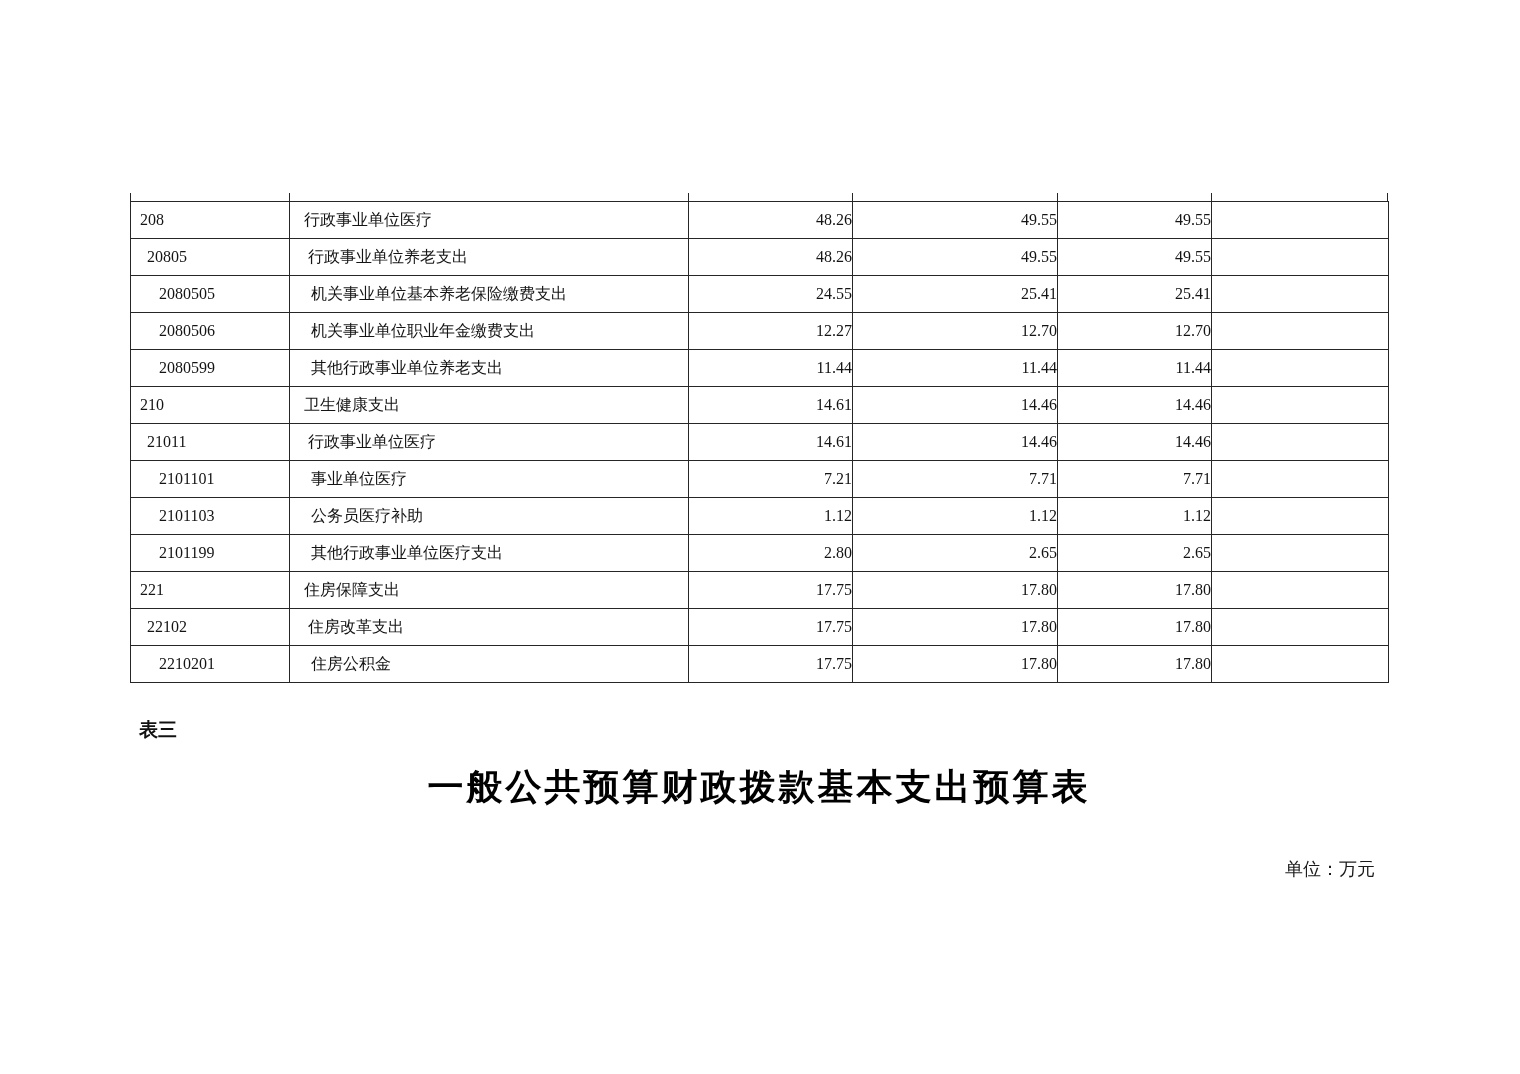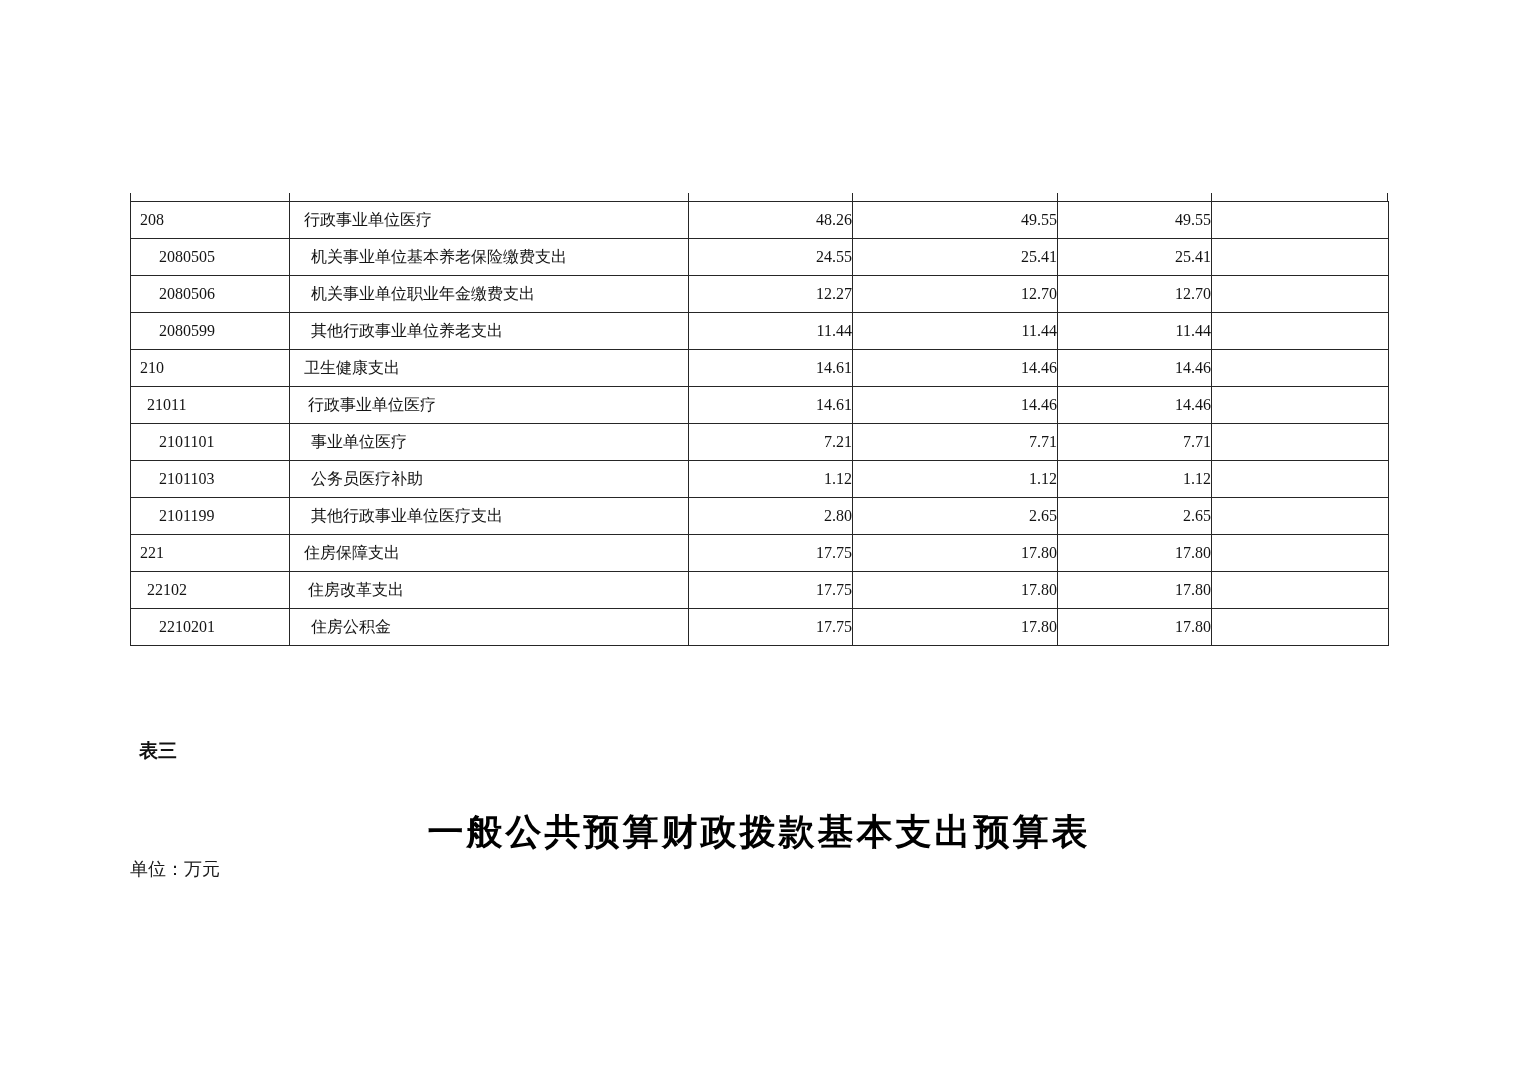--- a/index.html
+++ b/index.html
@@ -41,39 +41,39 @@
   
   .stub {
     position: absolute;
     top: -8px; width: 1px; height: 8px;
     background: #262626;
   }
 
   
   .section-label {
     position: absolute;
-    left: 139px; top: 738px;
+    left: 139px; top: 717px;
     font-family: Liberation Sans, sans-serif;
     font-weight: bold;
     font-size: 19px;
     color: #111111;
   }
   .page-title {
     position: absolute;
-    left: 130px; top: 808px; width: 1258px;
+    left: 130px; top: 763px; width: 1258px;
     text-align: center;
     font-weight: bold;
     font-size: 36px;
     letter-spacing: 3px;
     color: #000000;
   }
   .unit-note {
     position: absolute;
     left: 130px; top: 857px; width: 1245px;
-    text-align: left;
+    text-align: right;
     font-size: 18px;
     color: #1a1a1a;
   }
 </style>
 </head>
 <body>
 
 <div class="table-wrap">
 
   <div class="stub" style="left:0px"></div>
@@ -96,20 +96,28 @@
     <tbody>
         <tr>
     <td class="cell-code" data-level="1">208</td>
     <td class="cell-name" data-level="1">行政事业单位医疗</td>
     <td class="cell-num">48.26</td>
     <td class="cell-num">49.55</td>
     <td class="cell-num">49.55</td>
     <td class="cell-blank"></td>
   </tr>
         <tr>
+    <td class="cell-code" data-level="2">20805</td>
+    <td class="cell-name" data-level="2">行政事业单位养老支出</td>
+    <td class="cell-num">48.26</td>
+    <td class="cell-num">49.55</td>
+    <td class="cell-num">49.55</td>
+    <td class="cell-blank"></td>
+  </tr>
+        <tr>
     <td class="cell-code" data-level="3">2080505</td>
     <td class="cell-name" data-level="3">机关事业单位基本养老保险缴费支出</td>
     <td class="cell-num">24.55</td>
     <td class="cell-num">25.41</td>
     <td class="cell-num">25.41</td>
     <td class="cell-blank"></td>
   </tr>
         <tr>
     <td class="cell-code" data-level="3">2080506</td>
     <td class="cell-name" data-level="3">机关事业单位职业年金缴费支出</td>

